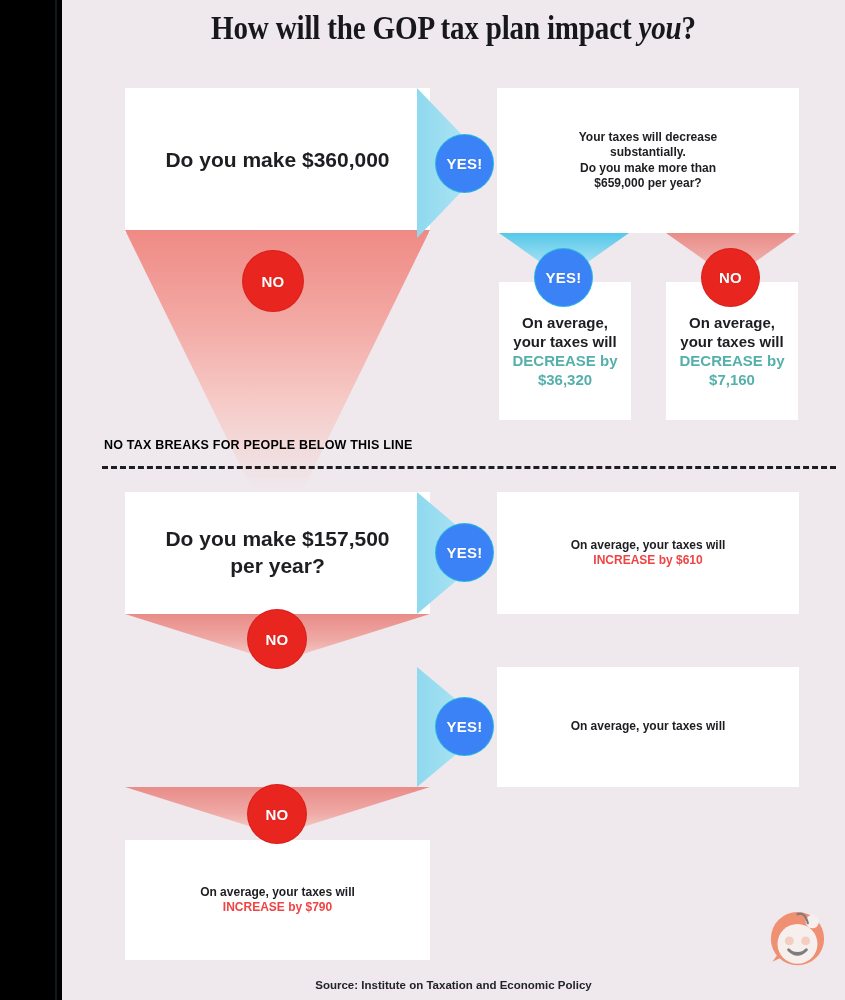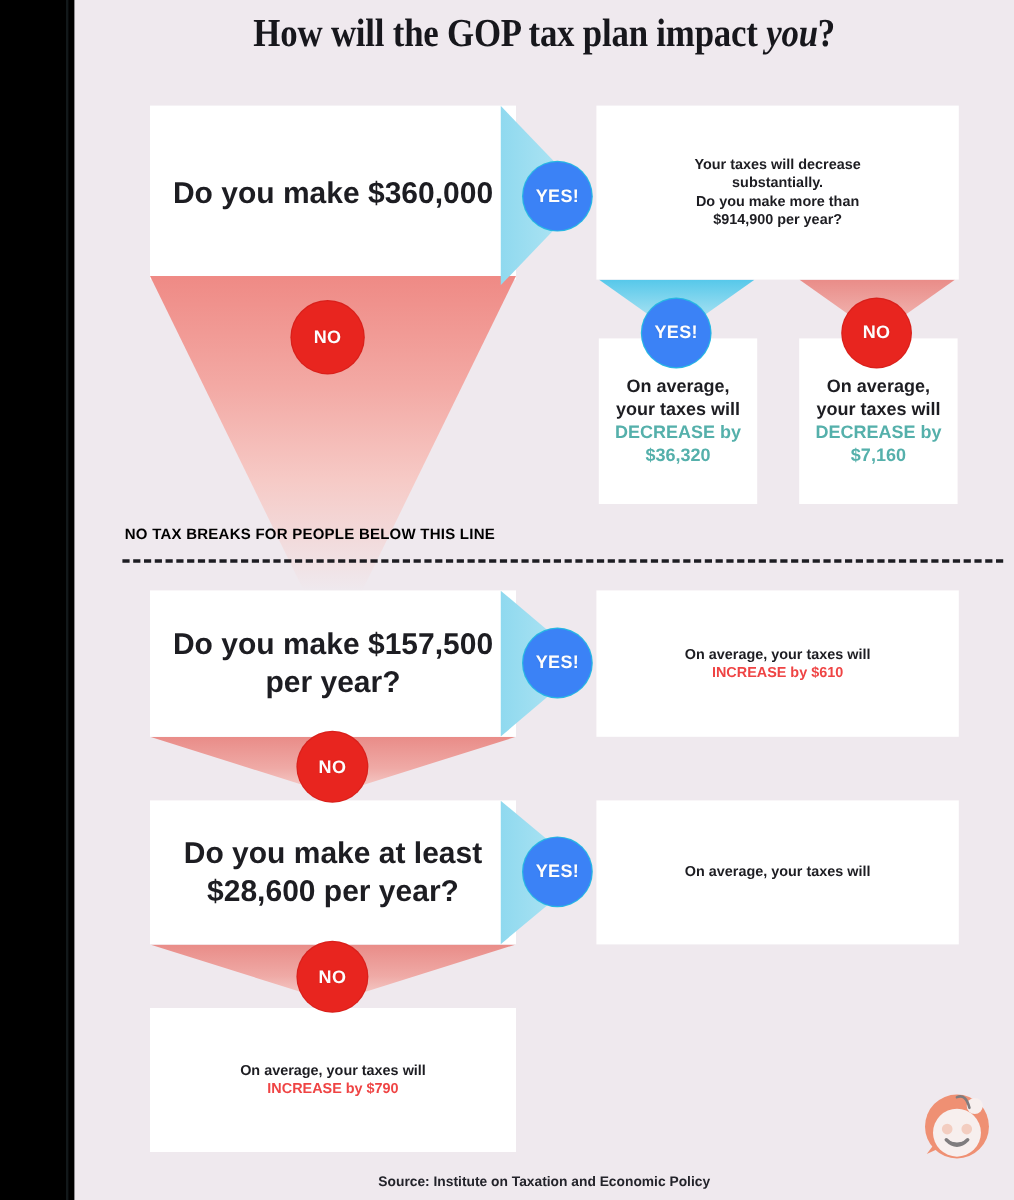--- a/index.html
+++ b/index.html
@@ -21,21 +21,21 @@
          font-family:"Liberation Serif","DejaVu Serif",serif;
          font-weight:bold;font-size:33px;color:#17171c;letter-spacing:-0.2px;
          transform:scaleX(.88);transform-origin:50% 50%;white-space:nowrap;}
   .title .em{font-style:italic;}
 
   
   .card{position:absolute;background:#fff;box-sizing:border-box;
         display:flex;align-items:center;justify-content:center;text-align:center;}
   .card .txt{padding:0 12px;line-height:1.28;color:#1d1d22;font-weight:bold;}
 
-  .q-text{font-size:25px;}
+  .q-text{font-size:21px;}
   .a-text{font-size:12px;}
   .small-text{font-size:15px;}
 
   .decrease{color:#55b0ab;}
   .increase{color:#ef4444;}
 
   
   .badge{position:absolute;border-radius:50%;display:flex;align-items:center;
          justify-content:center;font-weight:bold;color:#fff;
          letter-spacing:.3px;z-index:6;}
@@ -103,21 +103,21 @@
 
     <div class="badge no" style="left:181px;top:251px;width:60px;height:60px;font-size:15px;">
       <span>NO</span>
     </div>
 
     <div class="card" style="left:435px;top:88px;width:302px;height:145px;">
       <div class="txt a-text">
         <div>Your taxes will decrease</div>
         <div>substantially.</div>
         <div>Do you make more than</div>
-        <div>$914,900 per year?</div>
+        <div>$659,000 per year?</div>
       </div>
     </div>
 
     <div class="tri tri-down-blue" style="left:437px;top:233px;width:130px;height:46px;
                 clip-path:polygon(0 0,100% 0,50% 100%);"></div>
 
     <div class="tri tri-down-red" style="left:604px;top:233px;width:130px;height:46px;
                 clip-path:polygon(0 0,100% 0,50% 100%);"></div>
 
     <div class="badge yes" style="left:473px;top:249px;width:57px;height:57px;font-size:15px;">
@@ -173,26 +173,20 @@
     <div class="tri tri-down-red" style="left:63px;top:614px;width:305px;height:48px;
                 clip-path:polygon(0 0,100% 0,50% 100%);"></div>
 
     <div class="badge no" style="left:186px;top:610px;width:58px;height:58px;font-size:15px;">
       <span>NO</span>
     </div>
 
     <div class="tri wedge-right" style="left:355px;top:667px;width:72px;height:120px;
                 clip-path:polygon(0 0,100% 50%,0 100%);"></div>
 
-    <div class="card" style="left:63px;top:667px;width:305px;height:120px;">
-      <div class="txt q-text">
-        <div>Do you make at least</div>
-        <div>$28,600 per year?</div>
-      </div>
-    </div>
 
     <div class="badge yes" style="left:374px;top:698px;width:57px;height:57px;font-size:15px;">
       <span>YES!</span>
     </div>
 
     <div class="card" style="left:435px;top:667px;width:302px;height:120px;">
       <div class="txt a-text">
         <div>On average, your taxes will</div>
       </div>
     </div>

